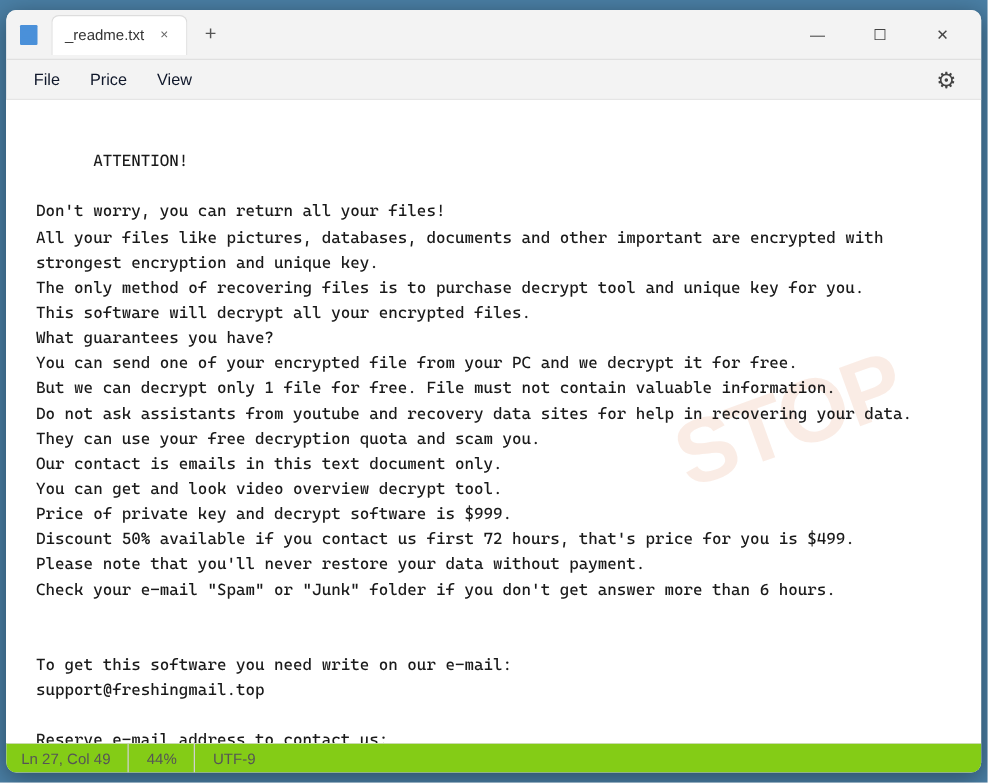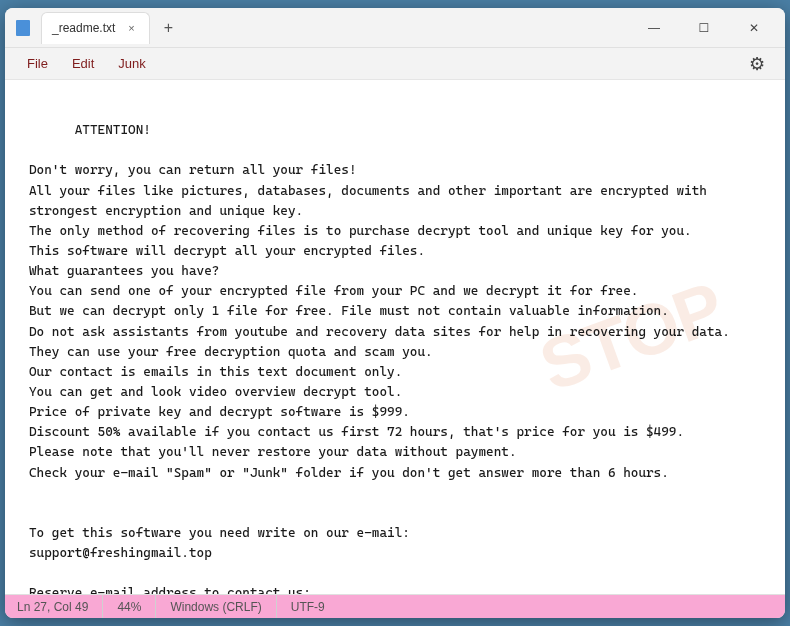--- a/index.html
+++ b/index.html
@@ -124,21 +124,21 @@
       align-items: center;
       padding: 0 12px;
       border-bottom: 1px solid #e5e5e5;
       flex-shrink: 0;
       gap: 4px;
     }
 
     .menu-item {
       padding: 4px 10px;
       font-size: 13px;
-      color: #7f1d1d;
+      color: #0f172a;
       cursor: pointer;
       border-radius: 4px;
     }
 
     .menu-gear {
       margin-left: auto;
       width: 32px;
       height: 32px;
       display: flex;
       align-items: center;
@@ -179,21 +179,21 @@
     .content-text {
       position: relative;
       z-index: 1;
       white-space: pre-wrap;
       word-break: break-all;
     }
 
     
     .status-bar {
       height: 24px;
-      background: #f9a8d4;
+      background: #84cc16;
       border-top: 1px solid #e0e0e0;
       display: flex;
       align-items: center;
       padding: 0 12px;
       font-size: 12px;
       color: #555;
       flex-shrink: 0;
       gap: 0;
     }
 
@@ -236,22 +236,22 @@
     </div>
     <div class="window-controls">
       <div class="wc-btn">—</div>
       <div class="wc-btn">☐</div>
       <div class="wc-btn close">✕</div>
     </div>
   </div>
 
   <div class="menu-bar">
     <div class="menu-item">File</div>
-    <div class="menu-item">Edit</div>
-    <div class="menu-item">Junk</div>
+    <div class="menu-item">Price</div>
+    <div class="menu-item">View</div>
     <div class="menu-gear">⚙</div>
   </div>
 
   <div class="content-area">
     <div class="watermark">STOP</div>
     <div class="content-text">
       <span>ATTENTION!
 
 Don't worry, you can return all your files!
 All your files like pictures, databases, documents and other important are encrypted with
@@ -278,16 +278,15 @@
 support@yourbestemail.top
 
 Your personal ID:</span><br>
       
     </div>
   </div>
 
   <div class="status-bar">
     <div class="status-item">Ln 27, Col 49</div>
     <div class="status-item">44%</div>
-    <div class="status-item">Windows (CRLF)</div>
     <div class="status-item">UTF-9</div>
   </div>
 </div>
 
 </body></html>

